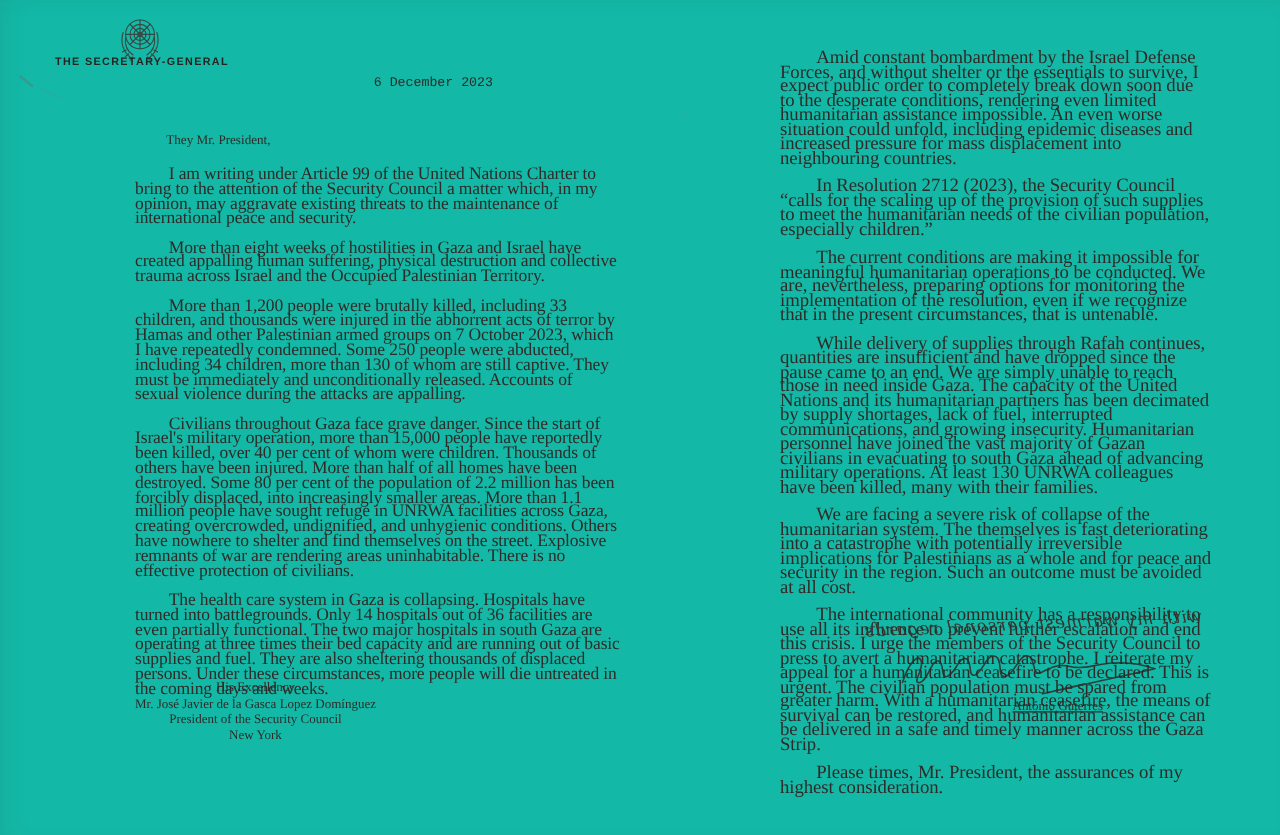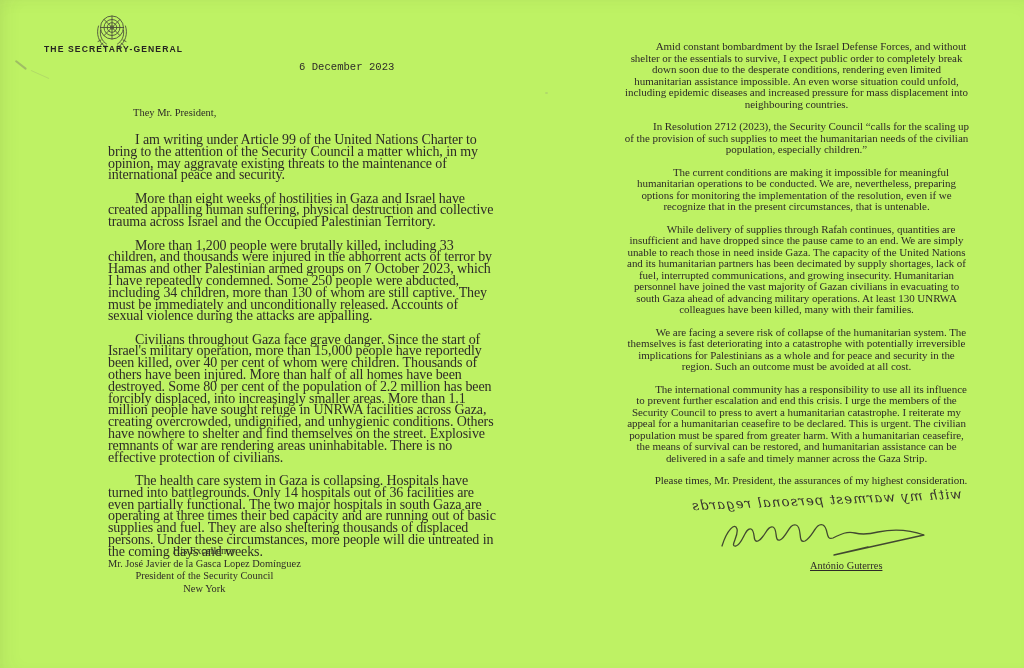--- a/index.html
+++ b/index.html
@@ -1,40 +1,40 @@
 <!DOCTYPE html>
 <html><head>
 <meta charset="utf-8">
 <style>
   * { margin:0; padding:0; box-sizing:border-box; }
   html,body { background:#e8e8e6; }
   .scan {
     position:relative; width:1024px; height:668px;
-    background:#bef264; overflow:hidden;
+    background:#14b8a6; overflow:hidden;
     color:#2e2b28;
     font-family:"Liberation Serif", serif;
     box-shadow: inset 14px 0 26px -18px rgba(60,58,55,.14), inset 0 10px 24px -18px rgba(60,58,55,.10);
   }
   
   .emblem { position:absolute; left:92px; top:13px; opacity:.88; }
   .letterhead-title {
     position:absolute; left:44px; top:44px;
     font-family:"Liberation Sans", sans-serif;
     font-weight:bold; font-size:8.6px; letter-spacing:1.1px; color:#262422;
     white-space:nowrap;
   }
   .date { position:absolute; left:299px; top:61px; font-size:10.6px;font-family:Liberation Mono, monospace; }
   .salutation { position:absolute; left:133px; top:107px; font-size:10.5px; }
   
   .body-left  { position:absolute; left:108px; top:134px; width:388px; }
   .body-left  p { font-size:14px; line-height:11.8px; letter-spacing:-0.1px;
                   text-indent:27px; margin:0 0 11.5px; text-align:left; }
   .body-right { position:absolute; left:624px; top:41px; width:345px; }
-  .body-right p { font-size:11px; line-height:11.5px; letter-spacing:-0.05px;
-                  text-indent:29px; margin:0 0 11px; text-align:center; }
+  .body-right p { font-size:15px; line-height:11.5px; letter-spacing:-0.05px;
+                  text-indent:29px; margin:0 0 11px; text-align:left; }
   .addressee { position:absolute; left:108px; top:545px; font-size:10.4px; line-height:12.6px;text-align:center; }
   
   .handwritten {
     position:absolute; left:710px; top:491px; width:252px;
     font-family:"DejaVu Serif", serif; font-style:italic;
     font-size:13.5px; letter-spacing:1px; color:#38342f;
     transform: scaleX(-1) rotate(2.5deg); text-align:center; white-space:nowrap;
   }
   .signature-svg { position:absolute; left:716px; top:510px; }
   .signed-name { position:absolute; left:810px; top:560px; font-size:10.4px;text-decoration:underline; }

